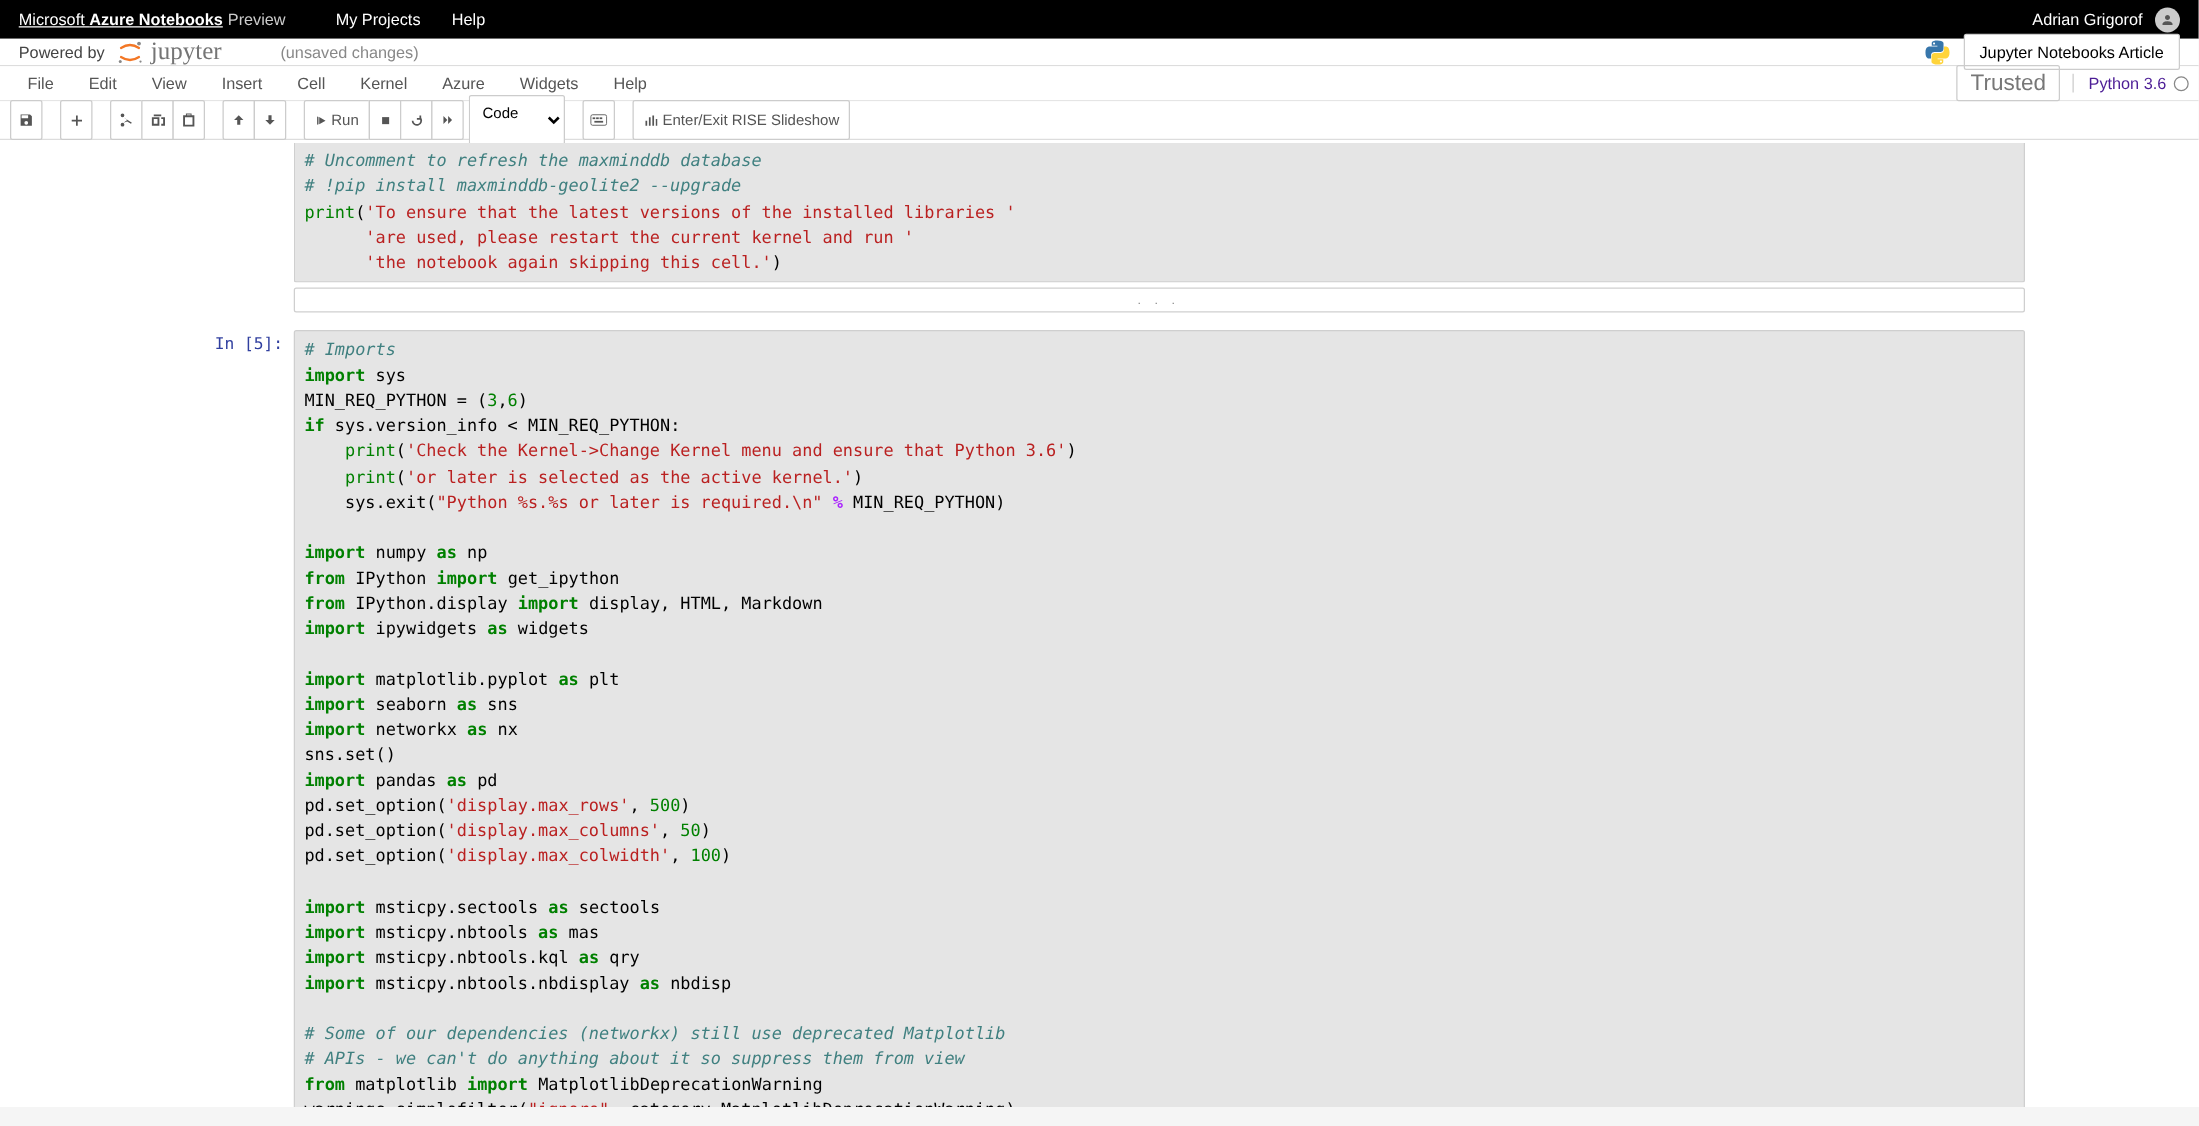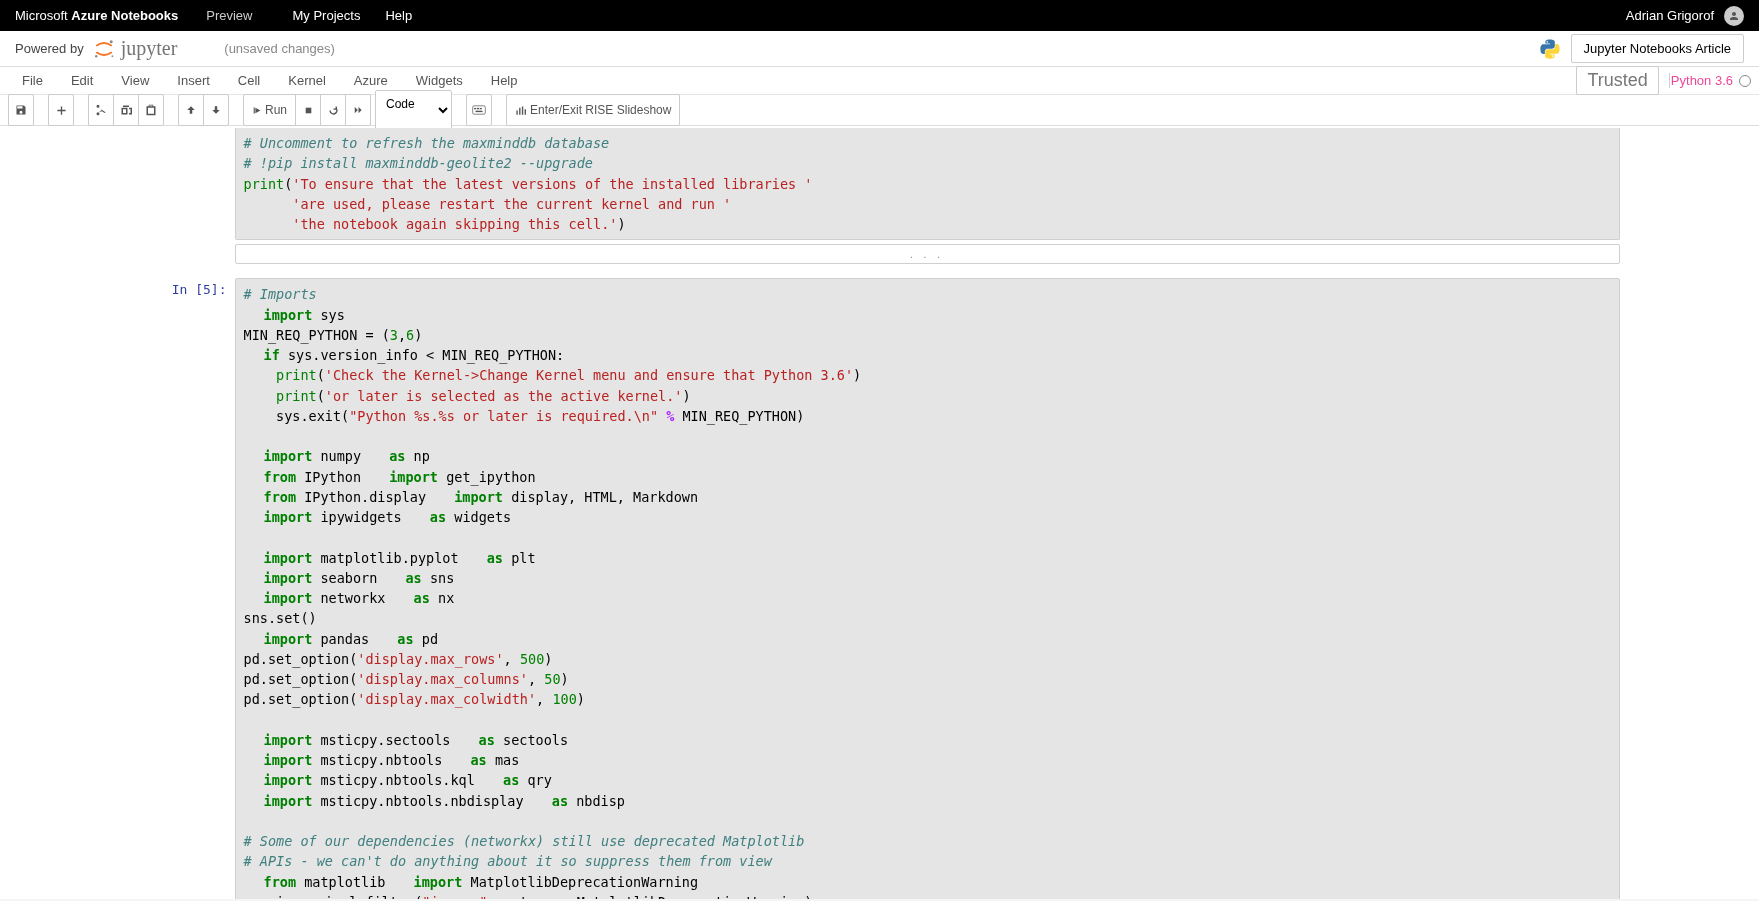--- a/index.html
+++ b/index.html
@@ -1,46 +1,46 @@
 <!DOCTYPE html>
 <html><head>
 <meta charset="utf-8">
 <style>
 * { margin: 0; padding: 0; box-sizing: border-box; }
 body { font-family: -apple-system, BlinkMacSystemFont, "Segoe UI", Helvetica, Arial, sans-serif; background: #f5f5f5; color: #333; height: 901px; width: 1759px; overflow: hidden; }
 
 
 .topbar { background: #000; color: #fff; height: 31px; display: flex; align-items: center; padding: 0 15px; font-size: 13px; }
-.topbar .brand { font-weight: 400; margin-right: 28px; }
+.topbar .brand { font-weight: 400; margin-right: 4px; text-decoration: underline; }
 .topbar .brand b { font-weight: 600; }
 .topbar .preview { color: #ccc; margin-right: 40px; }
 .topbar .nav-item { margin-right: 25px; cursor: pointer; }
 .topbar .spacer { flex: 1; }
 .topbar .user { margin-right: 10px; }
 .topbar .avatar { width: 20px; height: 20px; border-radius: 50%; background: #ccc; display: inline-flex; align-items: center; justify-content: center; vertical-align: middle; }
 .topbar .avatar svg { width: 12px; height: 12px; fill: #555; }
 
 
-.header { background: #fff; height: 36px; display: flex; align-items: center; padding: 0 15px; border-bottom: 1px solid #ddd; }
+.header { background: #fff; height: 22px; display: flex; align-items: center; padding: 0 15px; border-bottom: 1px solid #ddd; }
 .header .powered { font-size: 13px; color: #444; margin-right: 8px; }
 .header .jupyter-logo { display: flex; align-items: center; margin-right: 15px; }
 .header .jupyter-logo .orbit { width: 24px; height: 24px; margin-right: 5px; }
 .header .jupyter-logo .jtext { font-size: 20px; color: #757575; font-family: Georgia, serif; letter-spacing: 0; }
 .header .title { font-size: 18px; color: #222; margin-right: 12px; }
 .header .saved { font-size: 13px; color: #888; margin-left: 32px; }
 .header .spacer { flex: 1; }
 .header .python-icon { width: 22px; height: 22px; margin-right: 10px; }
 .header .article-btn { border: 1px solid #ccc; background: #fff; padding: 6px 12px; font-size: 13px; border-radius: 2px; cursor: pointer; }
 
 
 .menubar { background: #fff; height: 28px; display: flex; align-items: center; padding: 0 8px; font-size: 13px; color: #555; border-bottom: 1px solid #e5e5e5; }
 .menubar .menu-item { padding: 4px 14px; cursor: pointer; }
 .menubar .spacer { flex: 1; }
 .menubar .trusted { border: 1px solid #ccc; padding: 3px 10px; font-size: 18px; color: #777; border-radius: 2px; margin-right: 10px; }
-.menubar .kernel { font-size: 13px; color: #ec4899; display: flex; align-items: center; gap: 6px; padding-left: 1px; border-left: 1px solid #ccc; }
+.menubar .kernel { font-size: 13px; color: #4c1d95; display: flex; align-items: center; gap: 6px; padding-left: 12px; border-left: 1px solid #ccc; }
 .menubar .kernel-dot { width: 12px; height: 12px; border: 1px solid #888; border-radius: 50%; }
 
 
 .toolbar { background: #fff; height: 31px; display: flex; align-items: center; padding: 2px 8px; border-bottom: 1px solid #ddd; gap: 4px; }
 .toolbar .btn { border: 1px solid #ccc; background: #fff; height: 32px; min-width: 26px; display: inline-flex; align-items: center; justify-content: center; border-radius: 2px; cursor: pointer; font-size: 12px; color: #555; padding: 0 5px; }
 .toolbar .btn.run-btn { padding: 0 8px; gap: 4px; }
 .toolbar .btn-group { display: flex; }
 .toolbar .btn-group .btn { border-radius: 0; margin-left: -1px; }
 .toolbar .btn-group .btn:first-child { border-radius: 2px 0 0 2px; margin-left: 0; }
 .toolbar .btn-group .btn:last-child { border-radius: 0 2px 2px 0; }
@@ -53,21 +53,21 @@
 
 .cell { display: flex; margin: 2px 0; }
 .cell .prompt { width: 95px; text-align: right; padding: 4px 8px 0 0; font-family: monospace; font-size: 13px; color: #303F9F; flex-shrink: 0; }
 .cell .input-area { flex: 1; border: 1px solid #cfcfcf; background: #e5e5e5; padding: 5px 8px; border-radius: 2px; }
 .cell .code { font-family: "DejaVu Sans Mono", Menlo, Consolas, monospace; font-size: 13.5px; line-height: 1.5; white-space: pre; color: #000; }
 
 .output-collapse { border: 1px solid #cfcfcf; border-radius: 2px; height: 20px; margin: 4px 0 14px 95px; max-width: calc(100% - 95px); display: flex; align-items: center; justify-content: center; letter-spacing: 4px; color: #888; font-size: 10px; cursor: pointer; }
 
 
 .cm-comment { color: #408080; font-style: italic; }
-.cm-keyword { color: #008000; font-weight: bold; margin-left: 20px; }
+.cm-keyword { color: #008000; font-weight: bold; }
 .cm-builtin { color: #008000; }
 .cm-string { color: #BA2121; }
 .cm-number { color: #008000; }
 .cm-op { color: #AA22FF; font-weight: bold; }
 
 </style>
 </head>
 <body>
 
 <div class="topbar">

